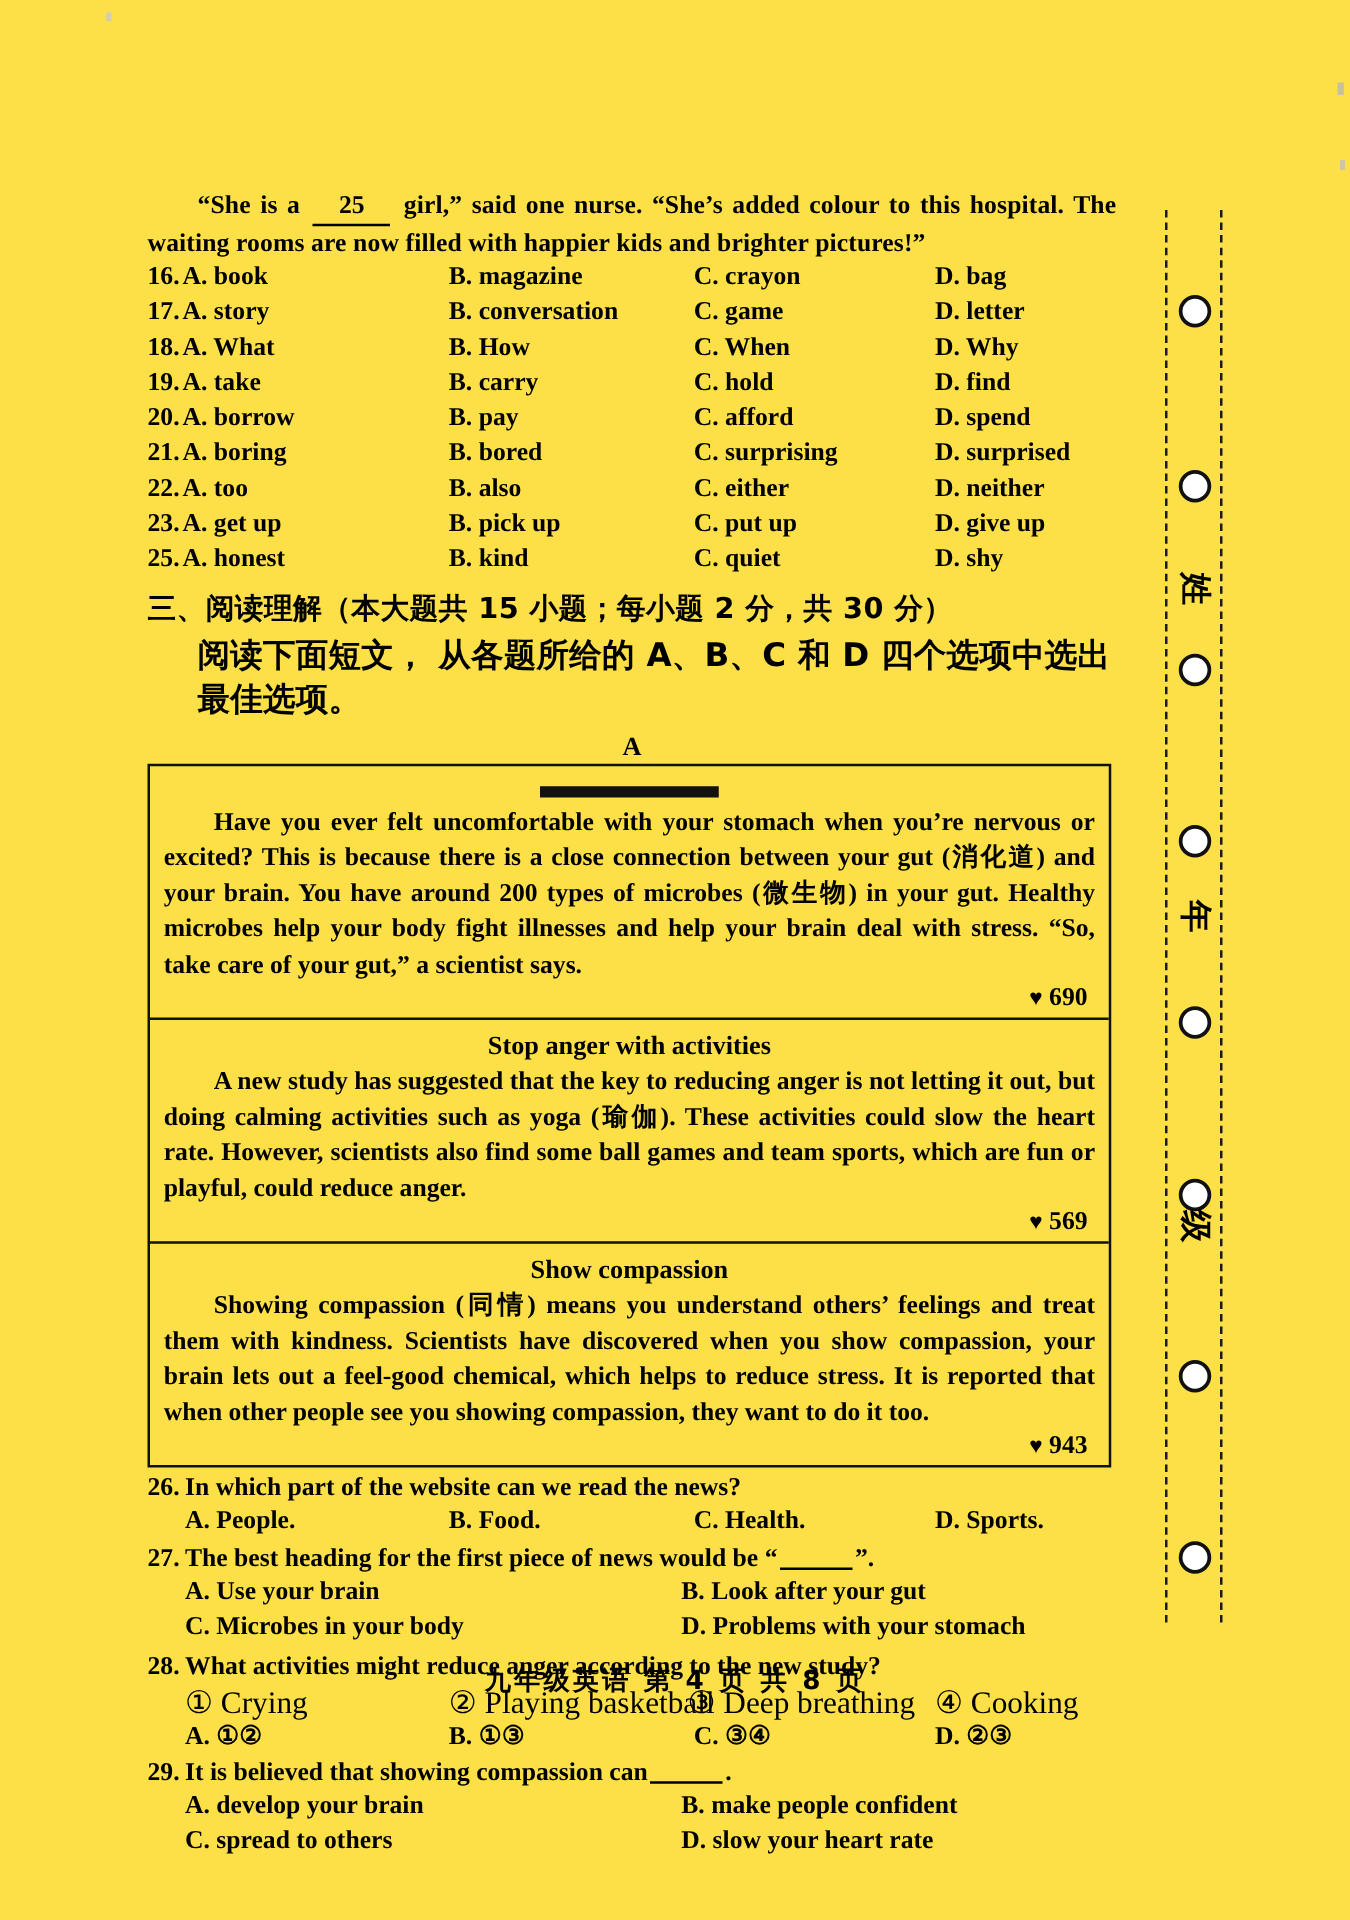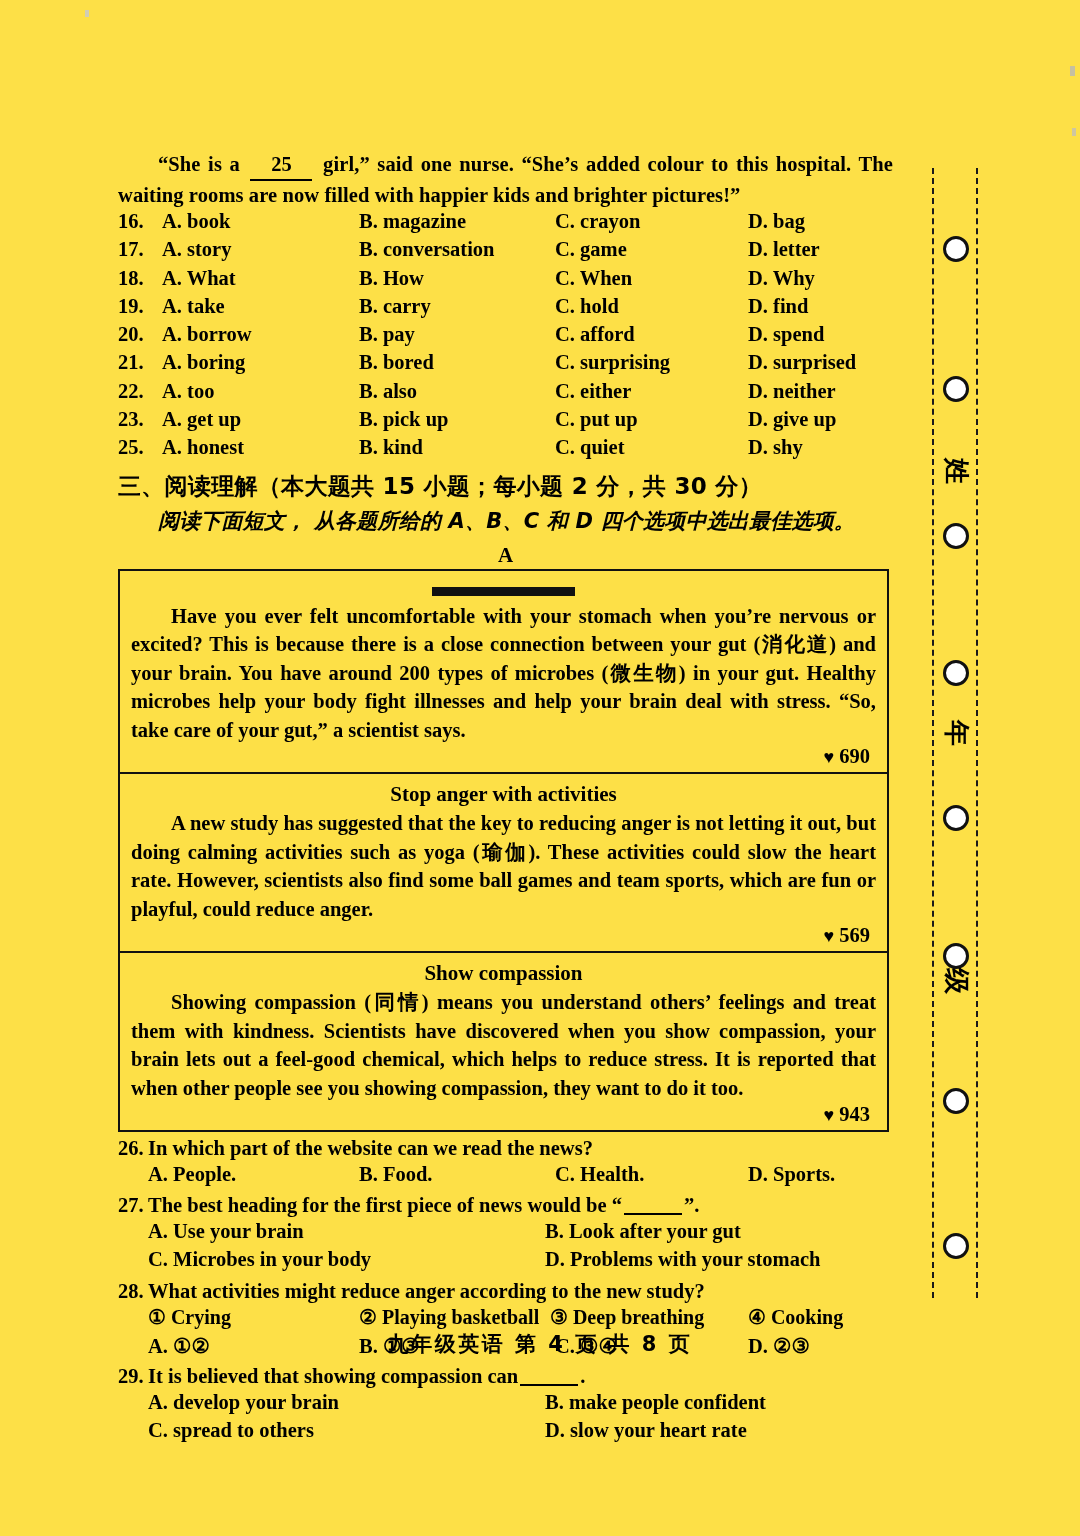--- a/index.html
+++ b/index.html
@@ -72,41 +72,40 @@
   }
 
   
   .optrow {
     position: relative;
     height: 28.3px;
     font-size: 20.5px;
     font-weight: bold;
   }
   .optrow .qn { position: absolute; left: 0px; }
-  .optrow .oa { position: absolute; left: 44px; }
+  .optrow .oa { position: absolute; left: 28px; }
   .optrow .ob { position: absolute; left: 241px; }
   .optrow .oc { position: absolute; left: 437px; }
   .optrow .od { position: absolute; left: 630px; }
 
   
   .sec-head {
     font-size: 23px;
     font-weight: bold;
     font-family: "DejaVu Sans", "Liberation Sans", sans-serif;
     margin-top: 6px;
     letter-spacing: .3px;
   }
   .sec-sub {
-    font-size: 21px;
+    font-size: 26px;
     font-weight: bold;
     font-family: "DejaVu Sans", "Liberation Sans", sans-serif;
     margin-top: 5px;
     padding-left: 40px;
     letter-spacing: .2px;
-    font-style: italic;
   }
 
   .passage-letter {
     text-align: center;
     font-size: 21px;
     font-weight: bold;
     margin-top: 8px;
     margin-bottom: 1px;
   }
 
@@ -184,22 +183,22 @@
     height: 28.5px;
     font-size: 20.5px;
     font-weight: bold;
   }
   .qopts2 .c1 { position: absolute; left: 30px; text-align: center; }
   .qopts2 .c2 { position: absolute; left: 427px; }
 
   .qitems {
     position: relative;
     height: 28.5px;
-    font-size: 20px;
-    font-weight: bold;
+    font-size: 25px;
+    font-weight: normal;
   }
   .qitems .i1 { position: absolute; left: 30px; }
   .qitems .i2 { position: absolute; left: 241px; }
   .qitems .i3 { position: absolute; left: 432px; }
   .qitems .i4 { position: absolute; left: 630px; }
 
   
   #footer {
     position: absolute;
     left: 0;

